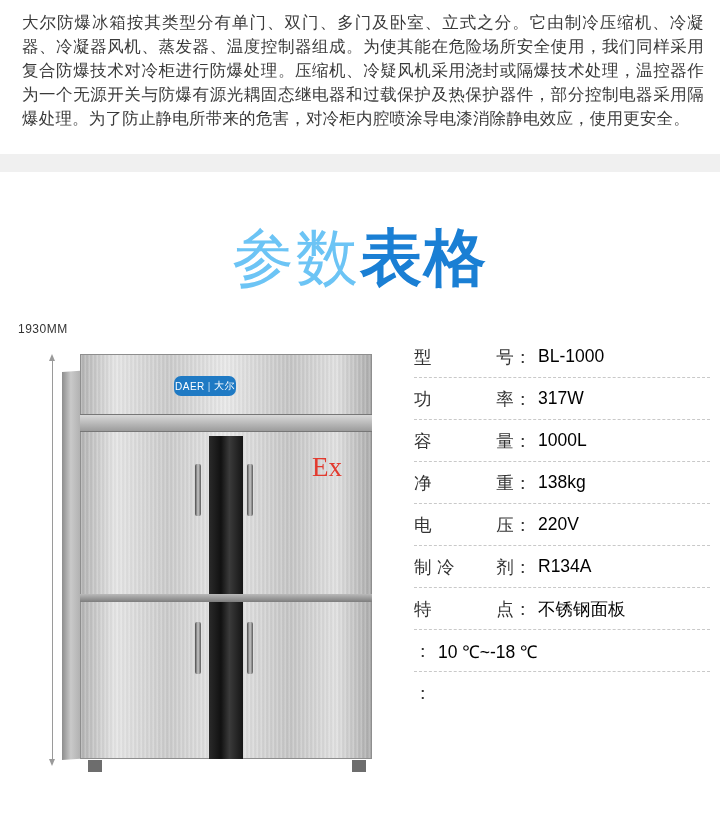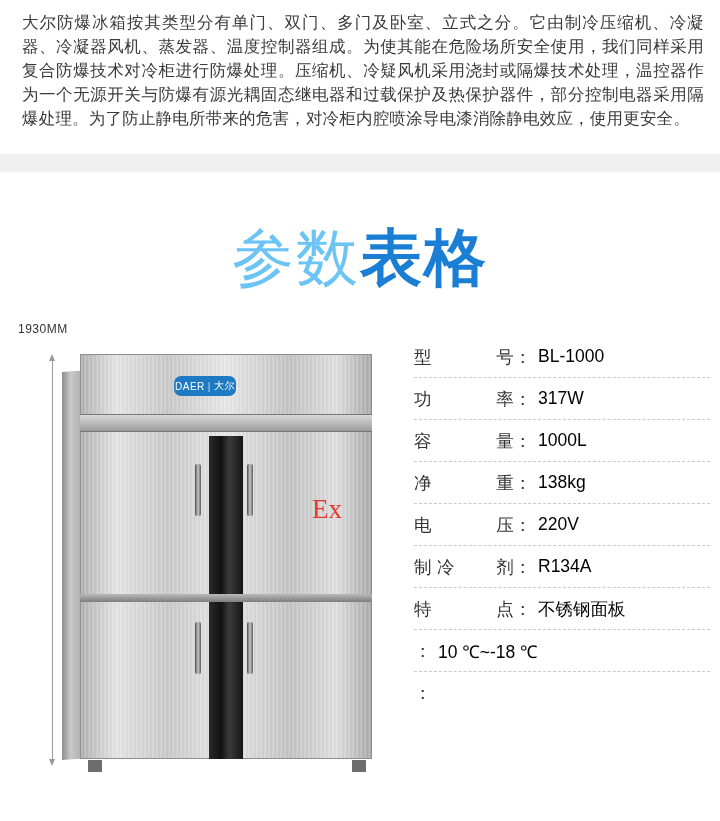--- a/index.html
+++ b/index.html
@@ -171,21 +171,20 @@
     margin: 0 3px;
     opacity: 0.7;
   }
   .ex-badge {
     position: absolute;
     left: 250px;
     top: 98px;
     color: #e23a2e;
     font-size: 27px;
     font-family: "Liberation Serif", serif;
-    margin-top: 42px;
   }
   .door-split-v {
     position: absolute;
     left: 147px;
     top: 82px;
     width: 34px;
     height: 323px;
     background: linear-gradient(to right, #2a2a2a, #111 35%, #3a3a3a 60%, #151515);
   }
   .door-split-h {

